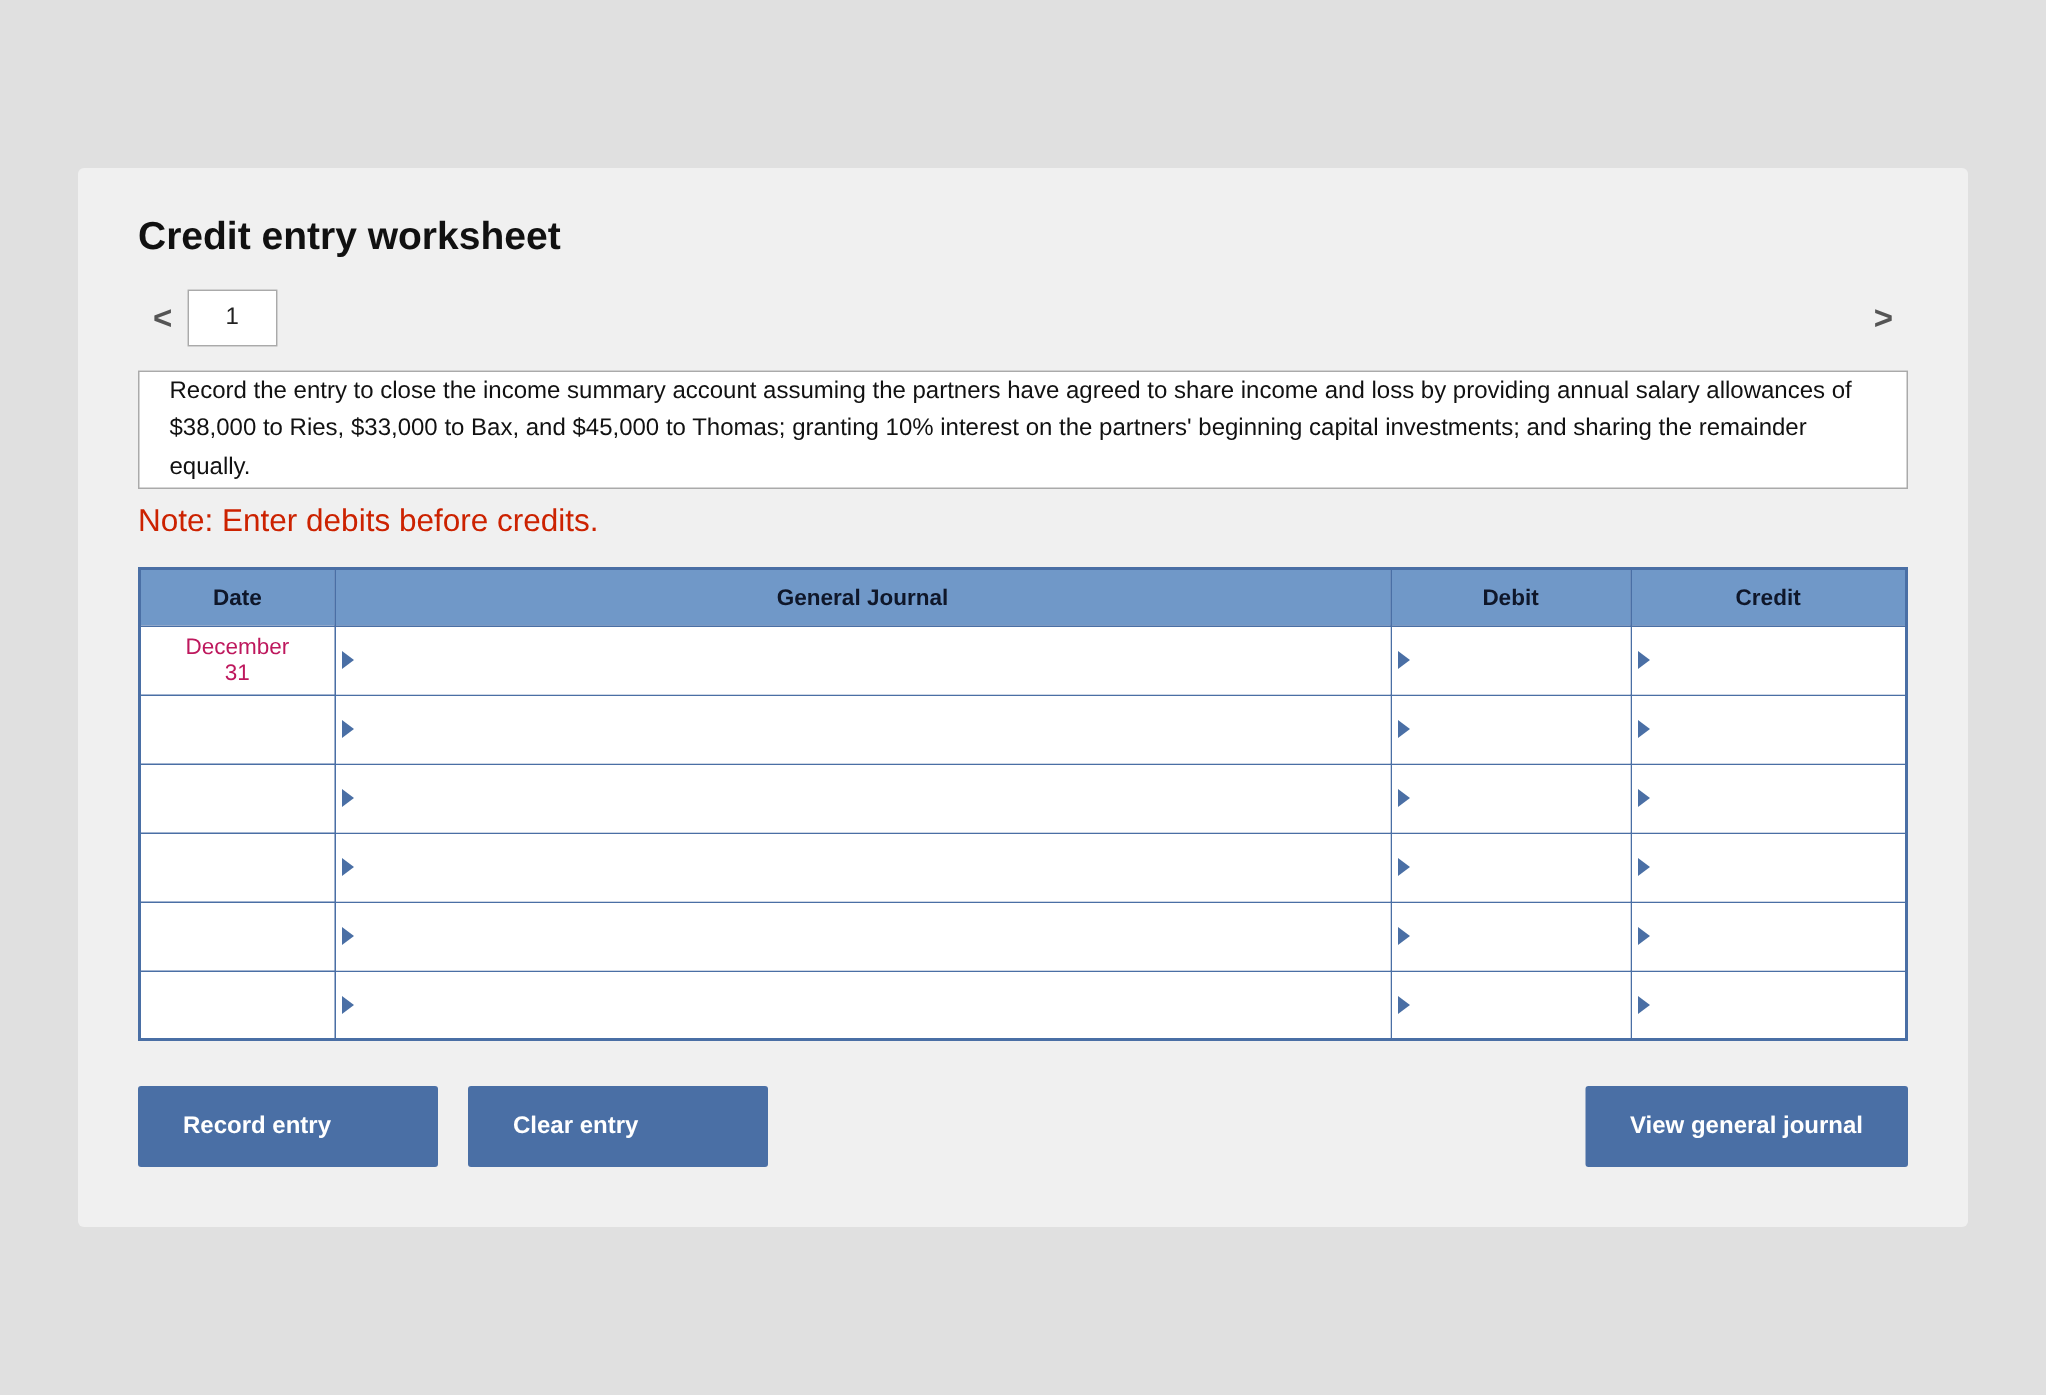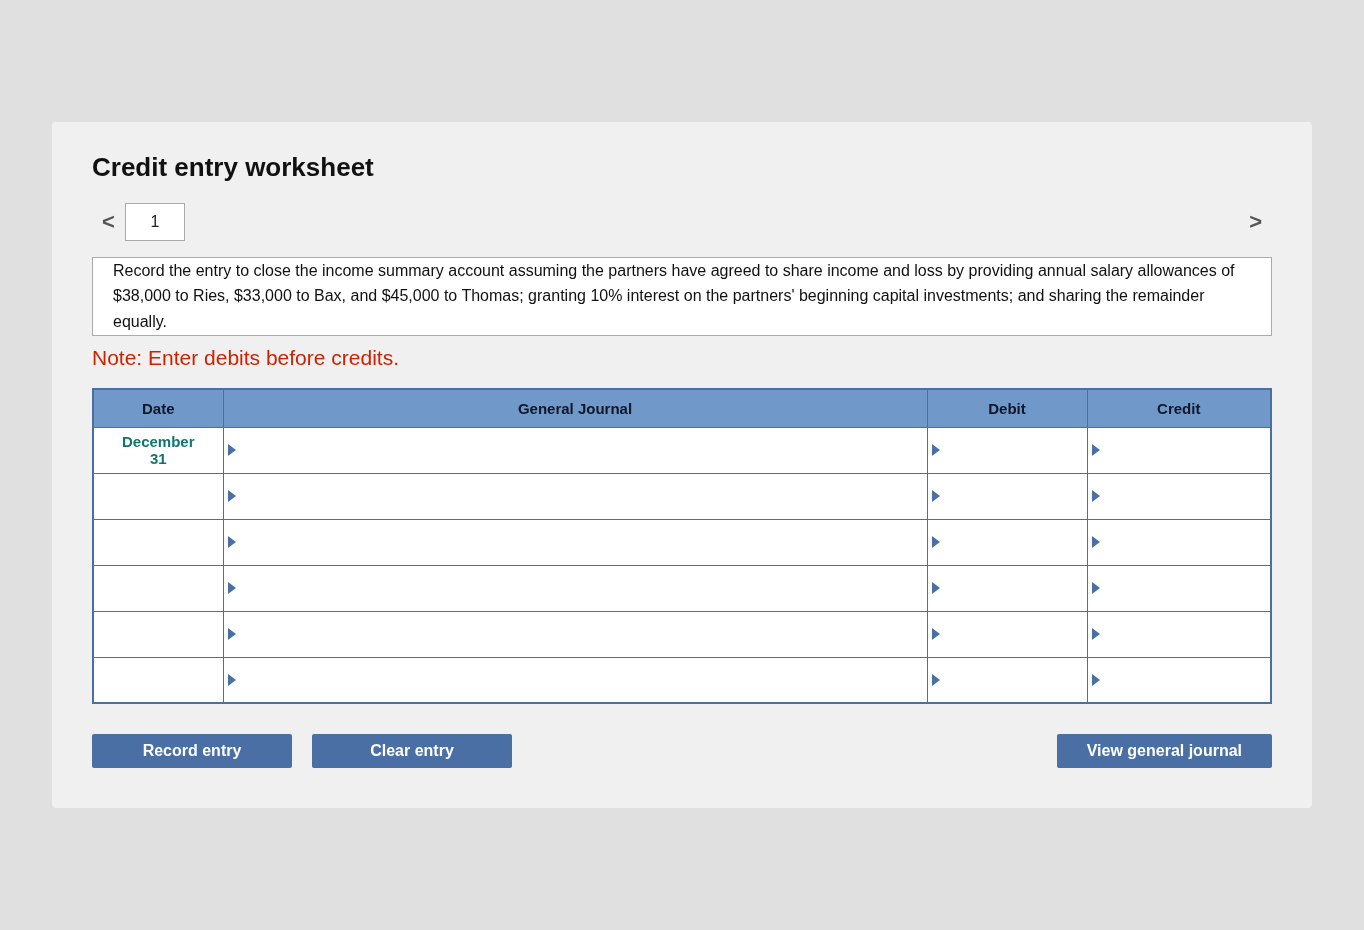--- a/index.html
+++ b/index.html
@@ -111,24 +111,23 @@
     .journal-table tbody tr td {
       border: 1px solid #4a6fa5;
       padding: 0;
       height: 46px;
       background: white;
     }
 
     .date-cell {
       text-align: center;
       font-size: 15px;
-      color: #0f766e;
+      color: #be185d;
       padding: 4px 8px;
       vertical-align: middle;
-      font-weight: bold;
     }
 
     .entry-cell {
       position: relative;
       vertical-align: middle;
     }
 
     .entry-cell input {
       width: 100%;
       height: 100%;
@@ -173,30 +172,30 @@
     .col-credit { width: 184px; }
 
     
     .buttons-row {
       display: flex;
       align-items: center;
       gap: 0;
     }
 
     .btn {
-      padding: 8px 30px;
+      padding: 18px 30px;
       font-size: 16px;
       font-weight: bold;
       color: white;
       background: #4a6fa5;
       border: none;
       cursor: pointer;
       border-radius: 2px;
       min-width: 200px;
-      text-align: center;
+      text-align: left;
     }
 
     .btn-record { margin-right: 20px; }
     .btn-clear { margin-right: auto; }
     .btn-view { margin-left: auto; }
   </style>
 </head>
 <body>
 
 <div class="container">

